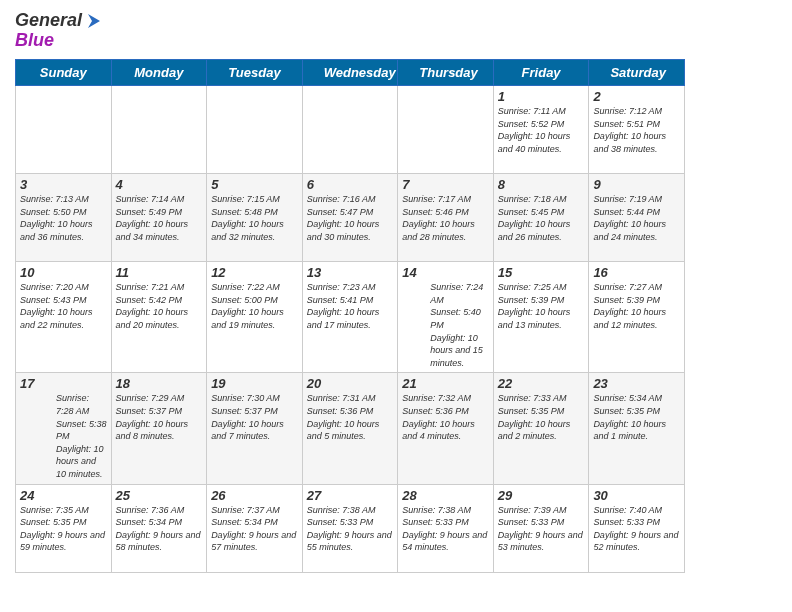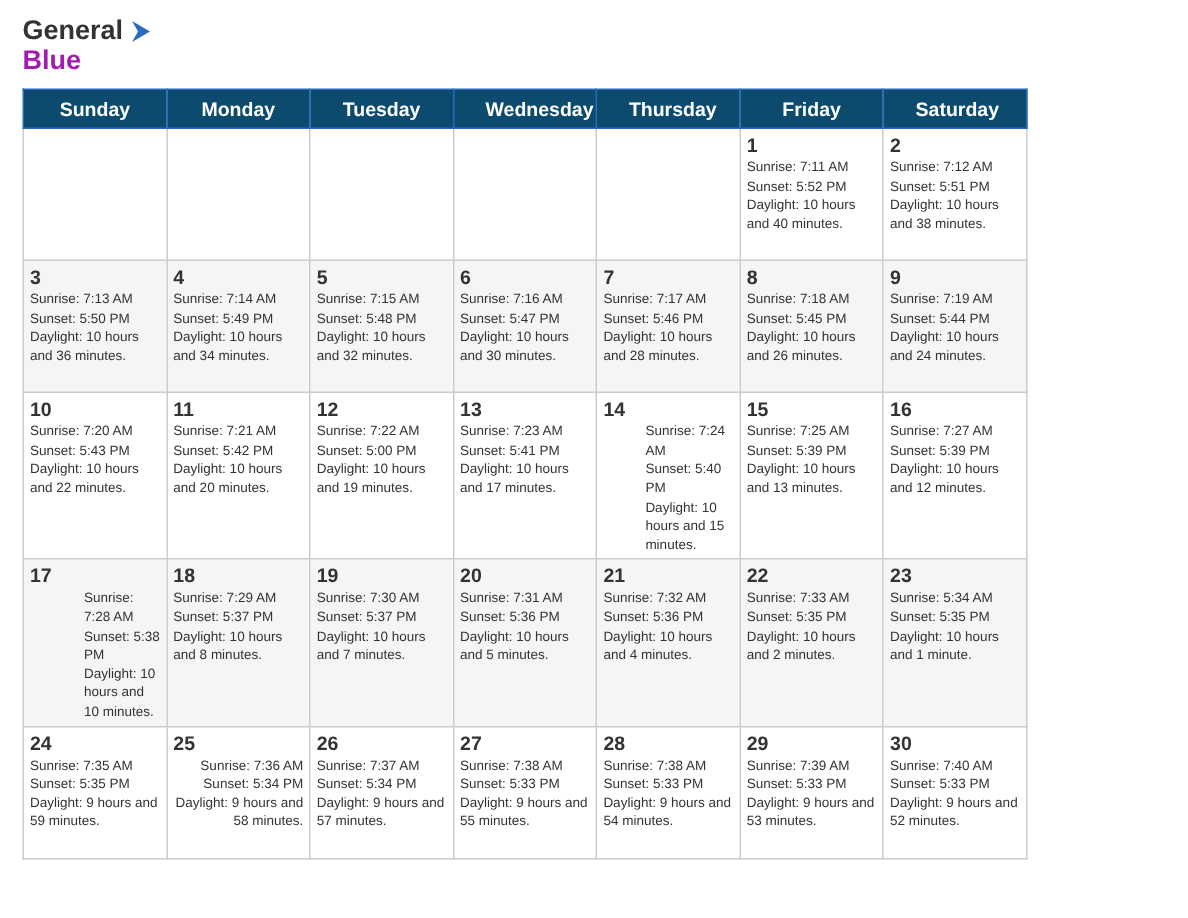--- a/index.html
+++ b/index.html
@@ -1,24 +1,24 @@
 <!DOCTYPE html>
 <html><head>
   <meta charset="utf-8">
   <style>
     * { box-sizing: border-box; margin: 0; padding: 0; }
     body { font-family: Arial, sans-serif; background: #fff; width: 792px; height: 612px; overflow: hidden; }
-    .container { width: 700px; padding: 10px 15px; }
+    .container { width: 700px; padding: 10px 15px; font-style: italic; }
     .header { display: flex; justify-content: space-between; align-items: flex-start; margin-bottom: 8px; }
     .logo { display: flex; align-items: center; }
     .title-area { text-align: right; }
     .month-title { font-size: 32px; font-weight: 300; color: #333; }
     .location { font-size: 14px; color: #555; }
     table { width: 100%; border-collapse: collapse; table-layout: fixed; }
-    thead th { background-color: #0c4a6e; color: #fff; padding: 5px 21px; font-size: 13px; font-weight: bold; border: 1px solid #2a6bbf; }
+    thead th { background-color: #0369a1; color: #fff; padding: 5px 21px; font-size: 13px; font-weight: bold; border: 1px solid #2a6bbf; }
     tbody td { border: 1px solid #ccc; vertical-align: top; padding: 3px 4px; font-size: 9.5px; color: #333; height: 88px; background: #fff; }
     tbody tr:nth-child(even) td { background: #f5f5f5; }
     .day-num { font-size: 13px; font-weight: bold; display: block; margin-bottom: 1px; }
     .day-info { font-size: 9px; line-height: 1.4; color: #333; }
     .empty { background: #fff !important; }
   </style>
 </head>
 <body>
 
 <div class="container">
@@ -205,21 +205,21 @@
         </tr>
         <tr>
           <td>
             <span class="day-num">24</span>
             <div class="day-info" style="white-space: pre-line;">Sunrise: 7:35 AM
 Sunset: 5:35 PM
 Daylight: 9 hours and 59 minutes.</div>
           </td>
           <td>
             <span class="day-num">25</span>
-            <div class="day-info" style="white-space: pre-line; text-align: right;">Sunrise: 7:36 AM
+            <div class="day-info" style="white-space: pre-line;">Sunrise: 7:36 AM
 Sunset: 5:34 PM
 Daylight: 9 hours and 58 minutes.</div>
           </td>
           <td>
             <span class="day-num">26</span>
             <div class="day-info" style="white-space: pre-line;">Sunrise: 7:37 AM
 Sunset: 5:34 PM
 Daylight: 9 hours and 57 minutes.</div>
           </td>
           <td>

